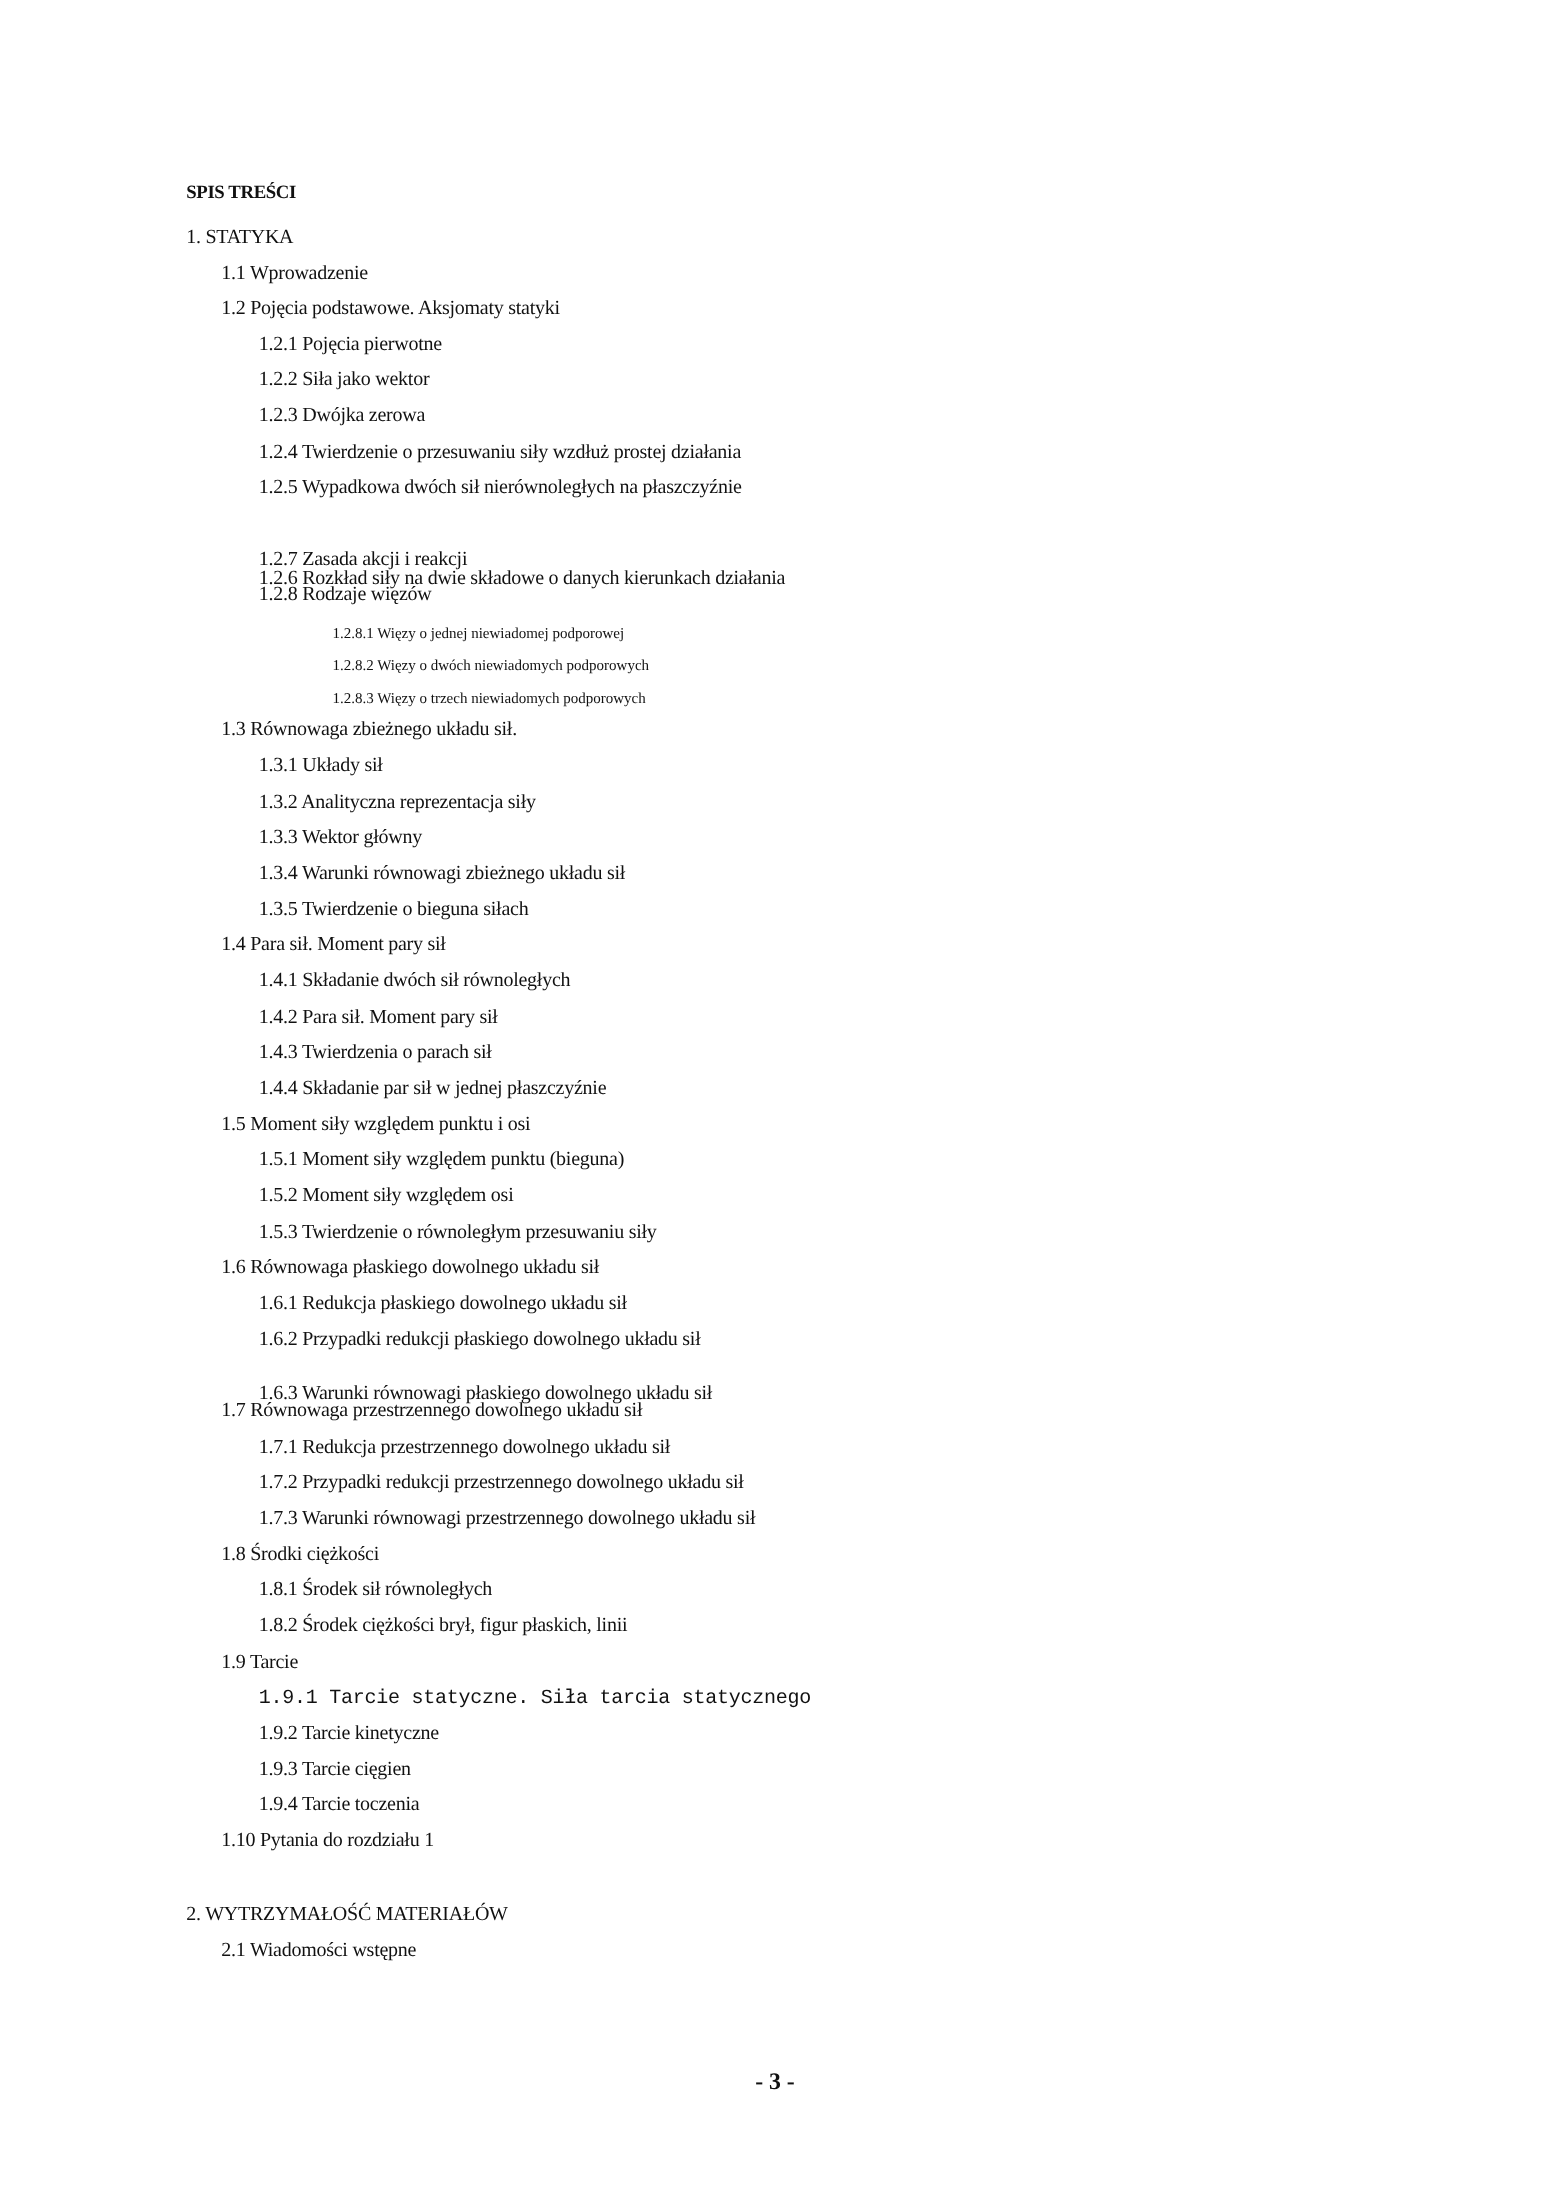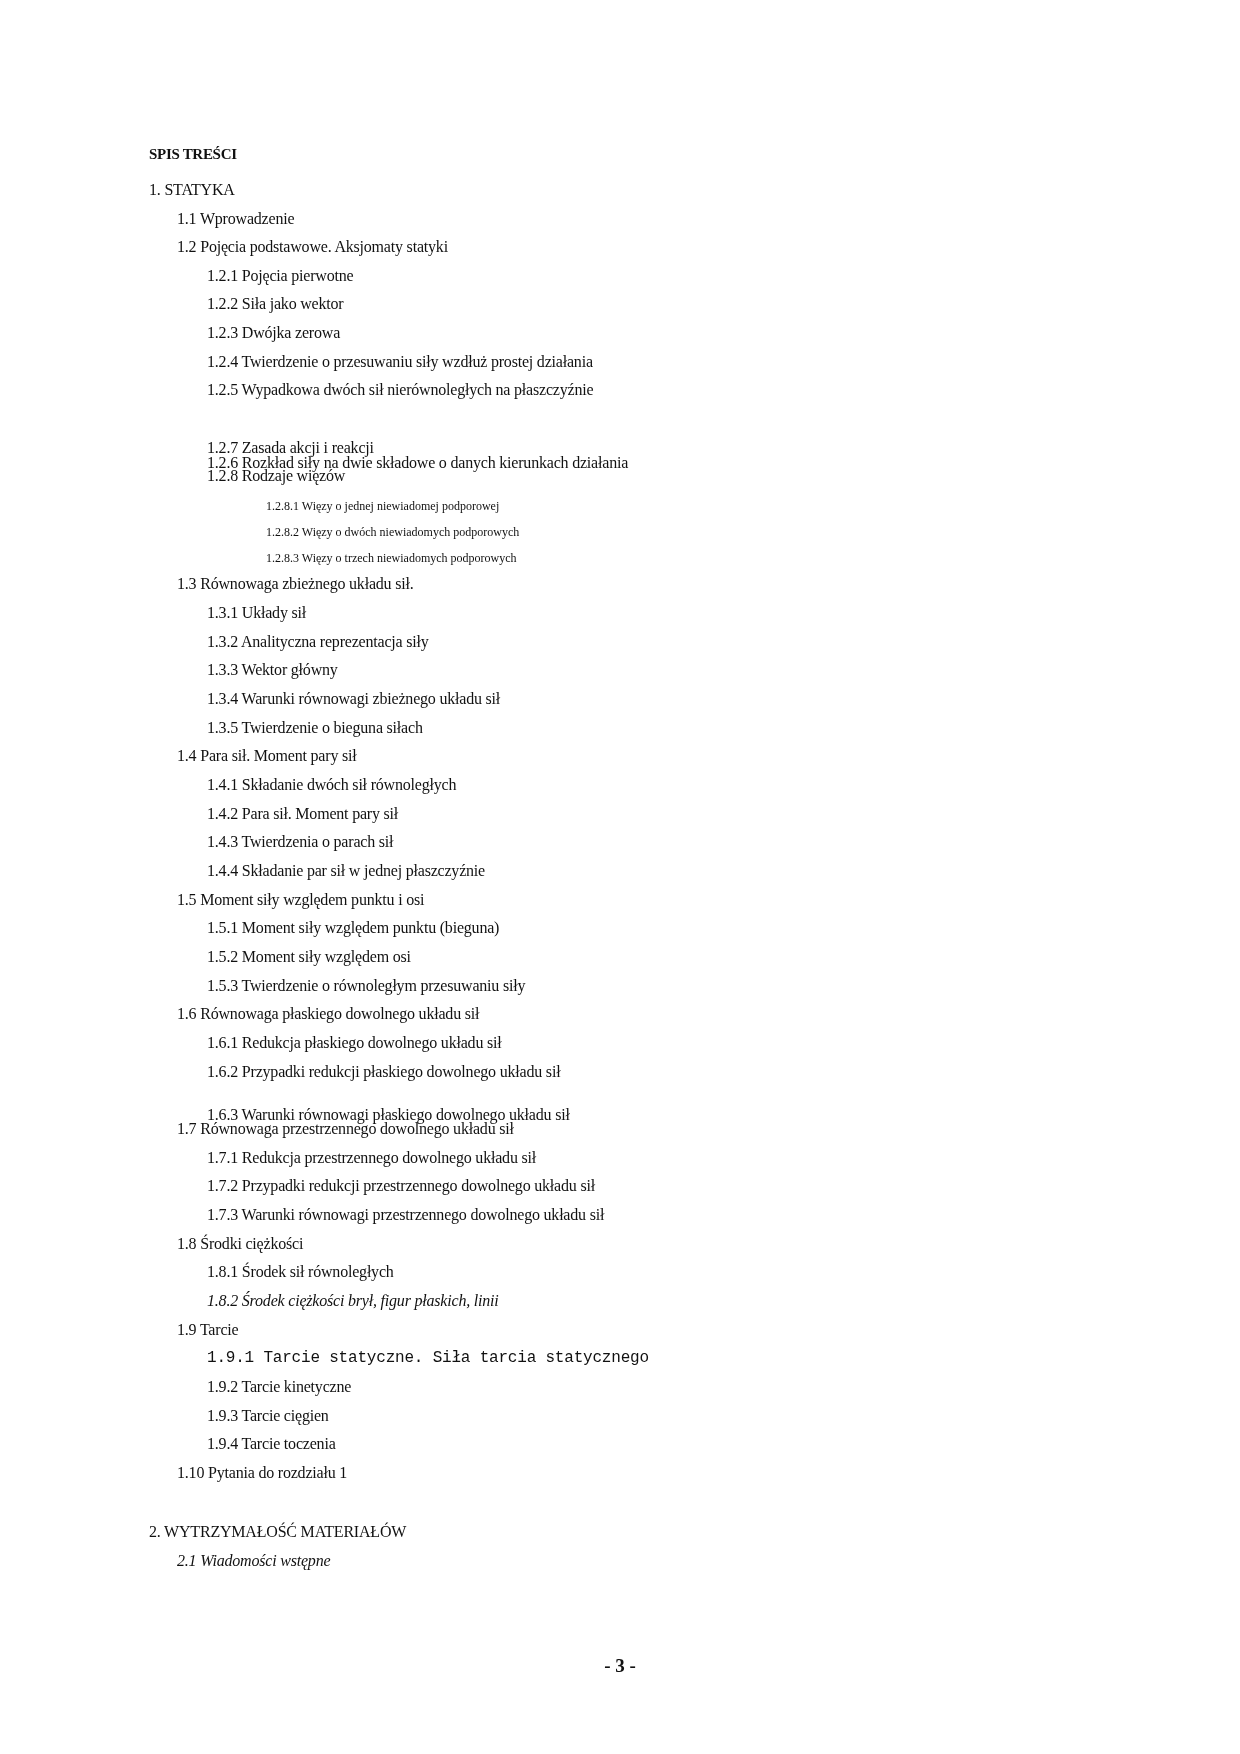--- a/index.html
+++ b/index.html
@@ -53,24 +53,24 @@
       <div class="line l1" style="top: 1000px;">1.6 Równowaga płaskiego dowolnego układu sił</div>
       <div class="line l2" style="top: 1029px;">1.6.1 Redukcja płaskiego dowolnego układu sił</div>
       <div class="line l2" style="top: 1058px;">1.6.2 Przypadki redukcji płaskiego dowolnego układu sił</div>
       <div class="line l2" style="top: 1086px; margin-top: 15px;">1.6.3 Warunki równowagi płaskiego dowolnego układu sił</div>
       <div class="line l1" style="top: 1115px;">1.7 Równowaga przestrzennego dowolnego układu sił</div>
       <div class="line l2" style="top: 1144px;">1.7.1 Redukcja przestrzennego dowolnego układu sił</div>
       <div class="line l2" style="top: 1172px;">1.7.2 Przypadki redukcji przestrzennego dowolnego układu sił</div>
       <div class="line l2" style="top: 1201px;">1.7.3 Warunki równowagi przestrzennego dowolnego układu sił</div>
       <div class="line l1" style="top: 1230px;">1.8 Środki ciężkości</div>
       <div class="line l2" style="top: 1258px;">1.8.1 Środek sił równoległych</div>
-      <div class="line l2" style="top: 1287px; font-style: italic;">1.8.2 Środek ciężkości brył, figur płaskich, linii</div>
+      <div class="line l2" style="top: 1287px;">1.8.2 Środek ciężkości brył, figur płaskich, linii</div>
       <div class="line l1" style="top: 1316px;">1.9 Tarcie</div>
       <div class="line l2" style="top: 1344px; font-family: Liberation Mono, monospace;">1.9.1 Tarcie statyczne. Siła tarcia statycznego</div>
       <div class="line l2" style="top: 1373px;">1.9.2 Tarcie kinetyczne</div>
       <div class="line l2" style="top: 1402px;">1.9.3 Tarcie cięgien</div>
       <div class="line l2" style="top: 1430px;">1.9.4 Tarcie toczenia</div>
       <div class="line l1" style="top: 1459px;">1.10 Pytania do rozdziału 1</div>
       <div class="line l0" style="top: 1518px;">2. WYTRZYMAŁOŚĆ MATERIAŁÓW</div>
-      <div class="line l1" style="top: 1547px; font-style: italic;">2.1 Wiadomości wstępne</div>
+      <div class="line l1" style="top: 1547px;">2.1 Wiadomości wstępne</div>
     </div>
   <div class="pagenum">- 3 -</div>
 </div>
 
 </body></html>

